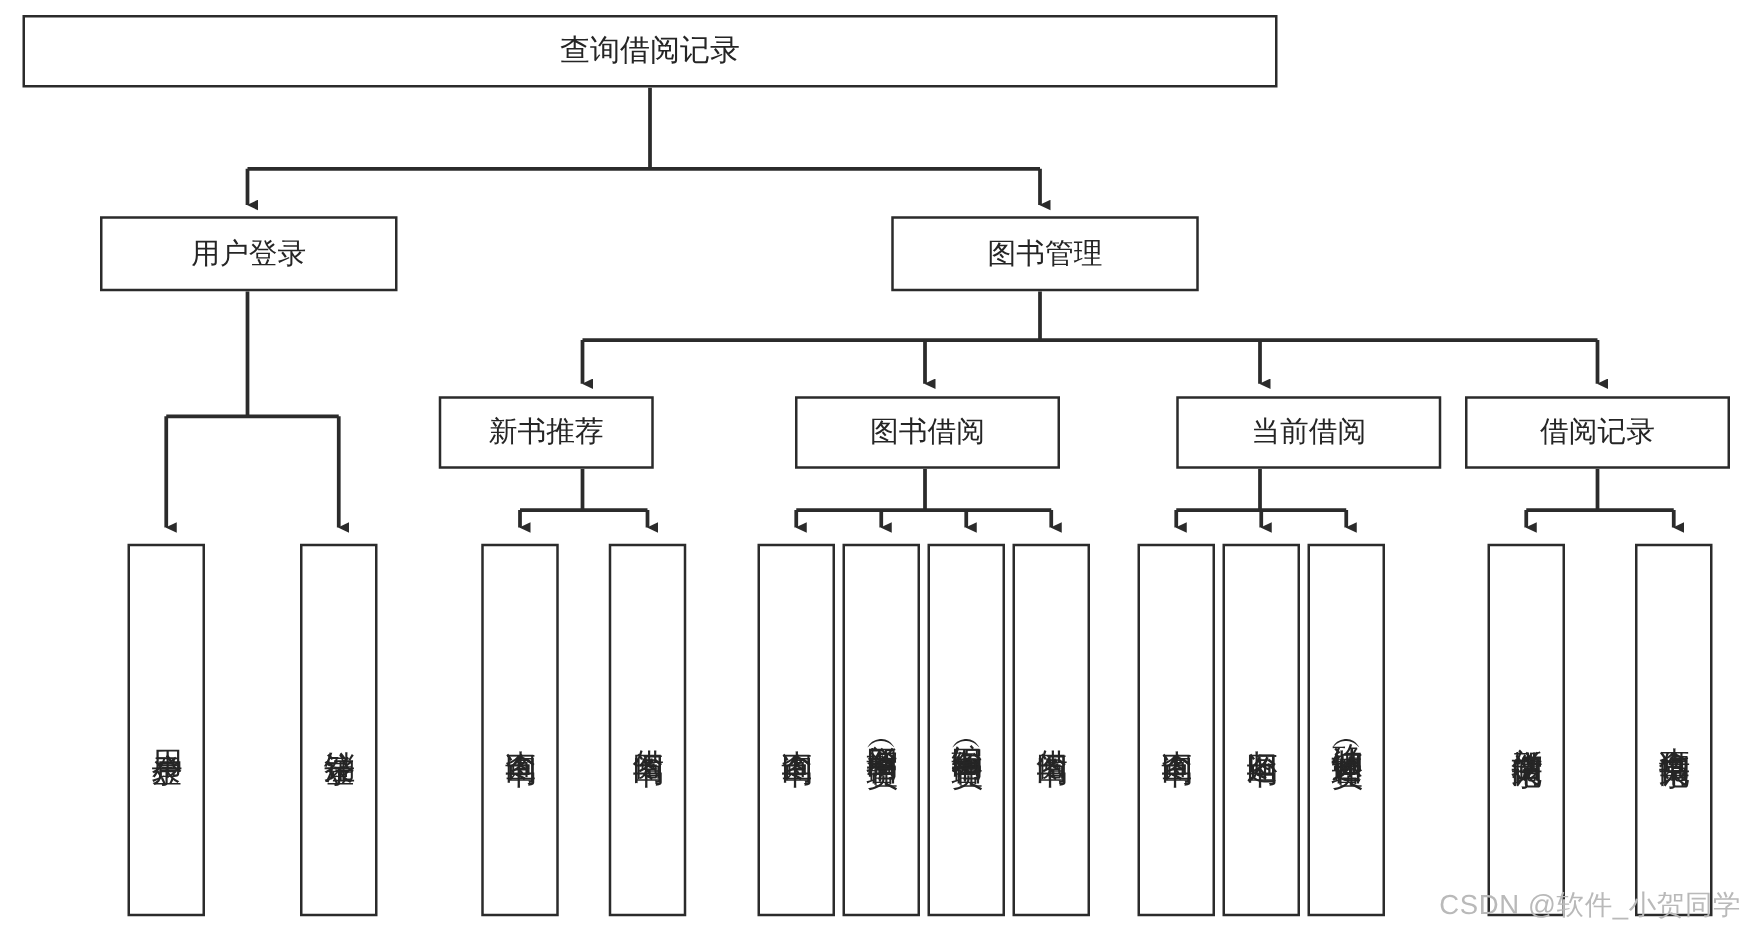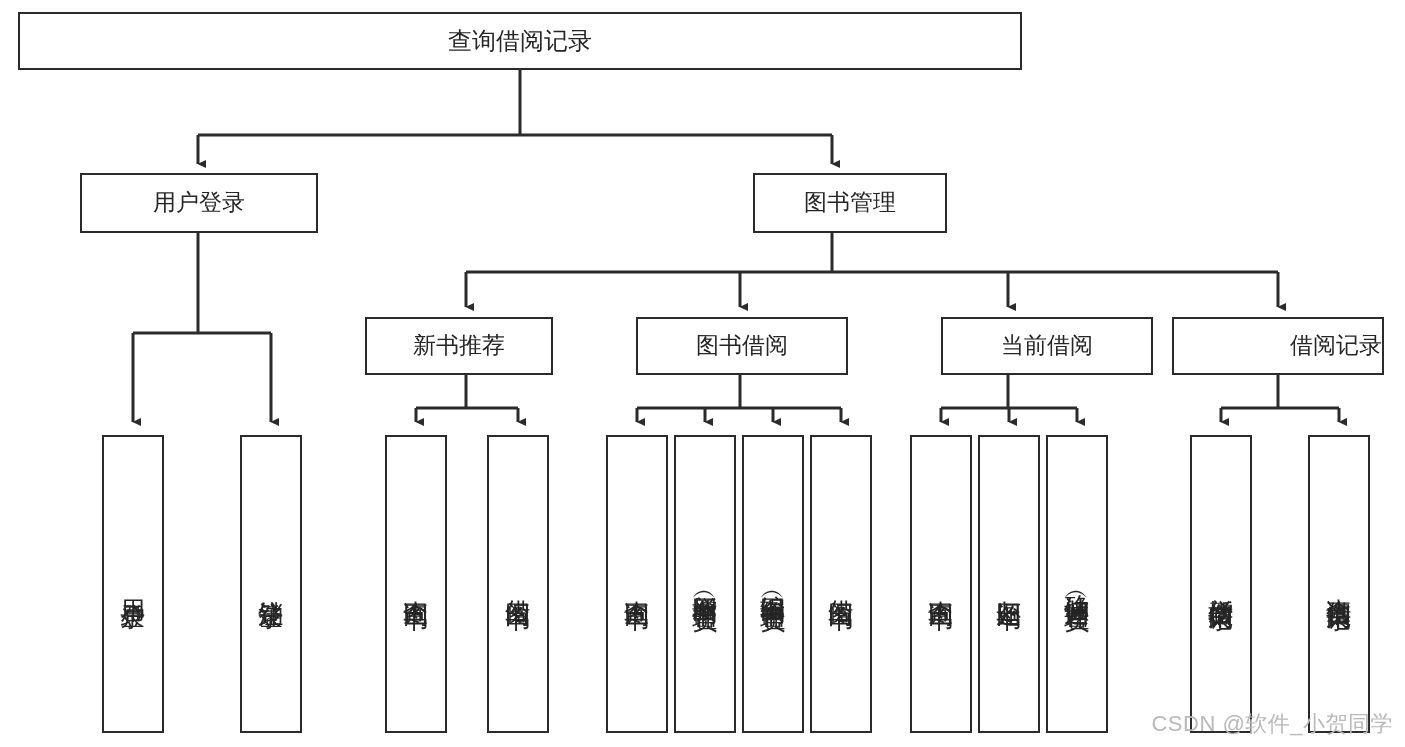--- a/index.html
+++ b/index.html
@@ -128,37 +128,37 @@
   </svg>
 
   <div class="node horizontal" id="root-node" style="left:18px; top:12px; width:1004px; height:58px;">
     <span class="node-label">查询借阅记录</span>
   </div>
 
   <div class="node horizontal" style="left:80px; top:173px; width:238px; height:60px;">
     <span class="node-label">用户登录</span>
   </div>
 
-  <div class="node horizontal" style="left:753px; top:173px; width:194px; height:60px;">
+  <div class="node horizontal" style="left:713px; top:173px; width:246px; height:60px;">
     <span class="node-label">图书管理</span>
   </div>
 
-  <div class="node horizontal" style="left:365px; top:317px; width:188px; height:58px;">
+  <div class="node horizontal" style="left:351px; top:317px; width:172px; height:58px;">
     <span class="node-label">新书推荐</span>
   </div>
 
   <div class="node horizontal" style="left:636px; top:317px; width:212px; height:58px;">
     <span class="node-label">图书借阅</span>
   </div>
 
   <div class="node horizontal" style="left:902px; top:317px; width:212px; height:58px;margin-left:39px;">
     <span class="node-label">当前借阅</span>
   </div>
 
-  <div class="node horizontal" style="left:1172px; top:317px; width:212px; height:58px;justify-content:flex-end;">
+  <div class="node horizontal" style="left:1172px; top:317px; width:212px; height:58px;">
     <span class="node-label">借阅记录</span>
   </div>
 
   <div class="node vertical" style="left:102px; top:435px; width:62px; height:298px;">
     <span class="node-label">用户登录</span>
   </div>
 
   <div class="node vertical" style="left:240px; top:435px; width:62px; height:298px;">
     <span class="node-label">注销登录</span>
   </div>

